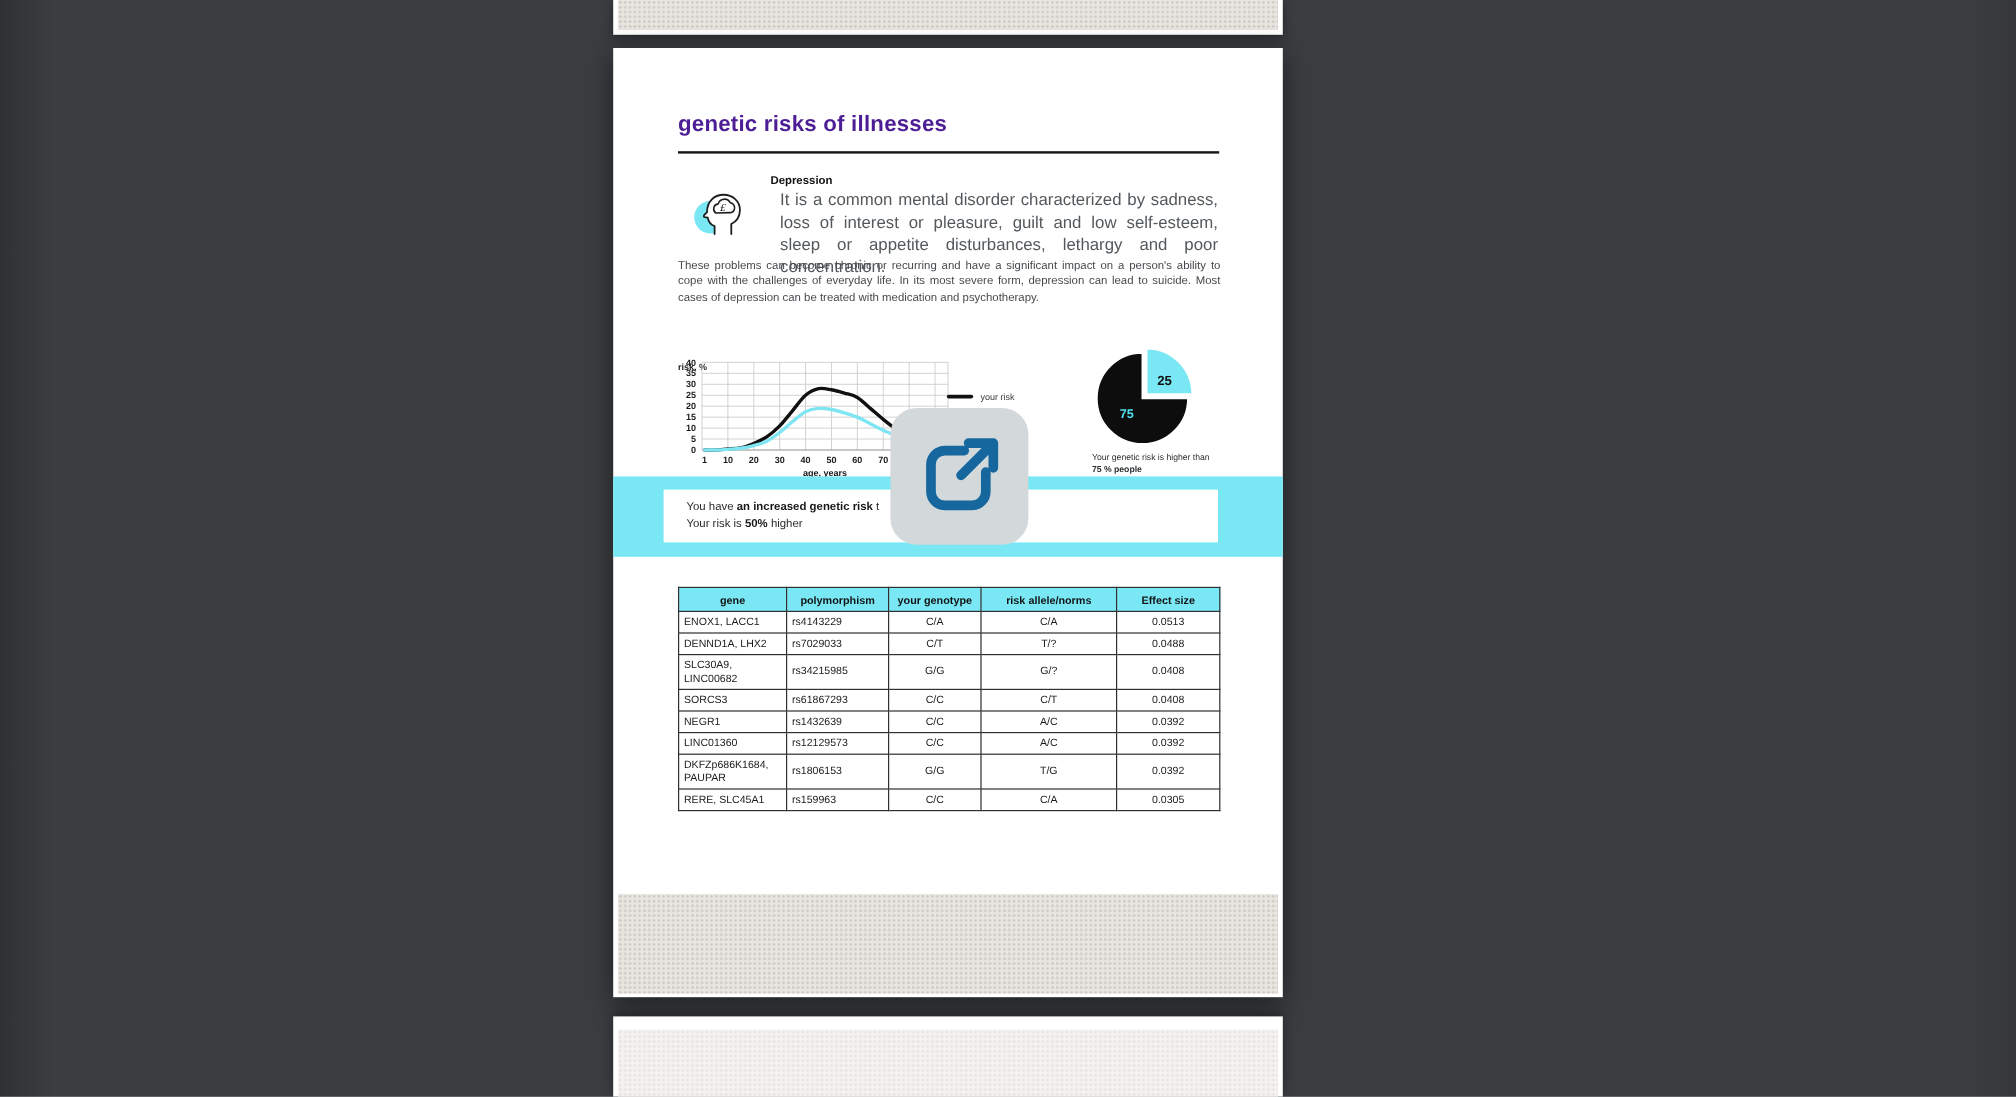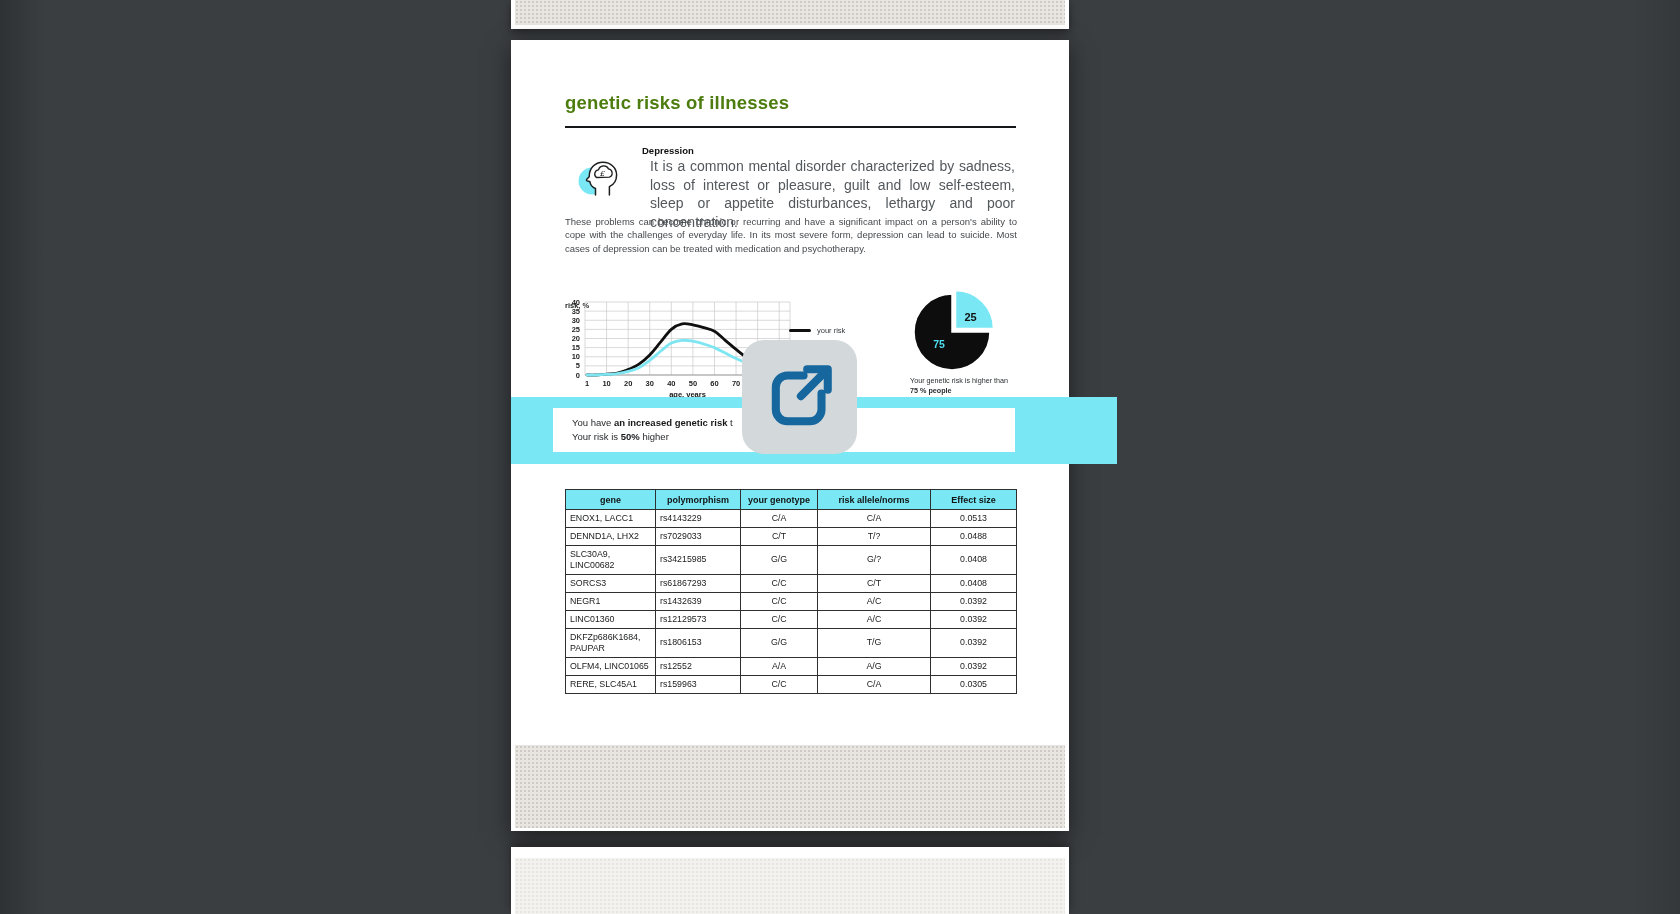--- a/index.html
+++ b/index.html
@@ -16,34 +16,34 @@
     background-size:4px 4px;
   }
   
   .prev-page{left:511px;top:0;width:558px;height:29px;background:#fff;box-shadow:0 3px 9px rgba(0,0,0,.45);}
   .prev-page-inner{left:4px;right:4px;top:0;bottom:4px;}
   .next-page{left:511px;top:847px;width:558px;height:67px;background:#fff;box-shadow:0 -3px 10px rgba(0,0,0,.4);}
   .next-page-inner{left:4px;right:4px;top:11px;bottom:0;background:#f4f2ef;
     background-image:radial-gradient(rgba(110,105,98,.10) 1px,transparent 1.2px);background-size:4px 4px;}
   
   .page{left:511px;top:40px;width:558px;height:791px;background:#fff;box-shadow:0 6px 22px rgba(0,0,0,.5);}
-  .page-title{left:54px;top:52px;font-size:18.5px;font-weight:bold;color:#4d7c0f;letter-spacing:.2px;}
+  .page-title{left:54px;top:52px;font-size:18.5px;font-weight:bold;color:#4c1d95;letter-spacing:.2px;}
   .title-rule{left:54px;top:86px;width:451px;height:2px;background:#151617;}
   .disease-icon{left:66px;top:113px;width:46px;height:46px;}
   .disease-name{left:131px;top:105px;font-size:9.5px;font-weight:bold;color:#101112;}
   .disease-desc{left:115px;top:117px;width:365px;font-size:14px;line-height:1.33;color:#53585c;text-align:justify;margin-left:24px;}
   .paragraph{left:54px;top:175px;width:452px;font-size:9.5px;line-height:1.4;color:#45494d;text-align:justify;}
   .ylab{left:54px;top:261px;font-size:7.5px;font-weight:bold;color:#1b1c1d;}
   .line-chart{left:40px;top:255px;}
   .legend{left:278px;top:286px;display:flex;align-items:center;gap:6px;}
   .legend-swatch{width:22px;height:3px;border-radius:2px;background:#101010;}
   .legend-label{font-size:7.5px;color:#35393c;}
   .pie-chart{left:400px;top:249px;}
   .pie-caption{left:399px;top:336px;width:100px;font-size:7.2px;line-height:1.32;color:#2b2f32;}
-  .banner{left:0;top:357px;width:558px;height:67px;background:#79E8F4;padding-left:48px;}
+  .banner{left:0;top:357px;width:558px;height:67px;background:#79E8F4;}
   .banner-box{left:42px;top:11px;width:462px;height:44px;background:#fff;padding:8px 0 0 19px;box-sizing:border-box;}
   .banner-line{font-size:9.5px;color:#26292c;line-height:14px;white-space:nowrap;overflow:hidden;}
   .banner-line b{color:#17181a;}
   
   .tablewrap{left:54px;top:449px;width:451px;}
   table{border-collapse:collapse;table-layout:fixed;width:451px;}
   th,td{border:1px solid #2e2f30;}
   th{background:#79E8F4;font-size:9px;font-weight:bold;color:#121314;height:19px;padding:0 3px;}
   td{font-size:8.8px;color:#191a1b;padding:3px 4px;line-height:1.25;vertical-align:middle;}
   td.c{text-align:center;}
@@ -207,27 +207,20 @@
             <td class="c">0.0392</td>
           </tr>
           <tr>
             <td>DKFZp686K1684, PAUPAR</td>
             <td>rs1806153</td>
             <td class="c">G/G</td>
             <td class="c">T/G</td>
             <td class="c">0.0392</td>
           </tr>
           <tr>
-            <td>OLFM4, LINC01065</td>
-            <td>rs12552</td>
-            <td class="c">A/A</td>
-            <td class="c">A/G</td>
-            <td class="c">0.0392</td>
-          </tr>
-          <tr>
             <td>RERE, SLC45A1</td>
             <td>rs159963</td>
             <td class="c">C/C</td>
             <td class="c">C/A</td>
             <td class="c">0.0305</td>
           </tr>
         </tbody>
     </table>
   </div>
 

